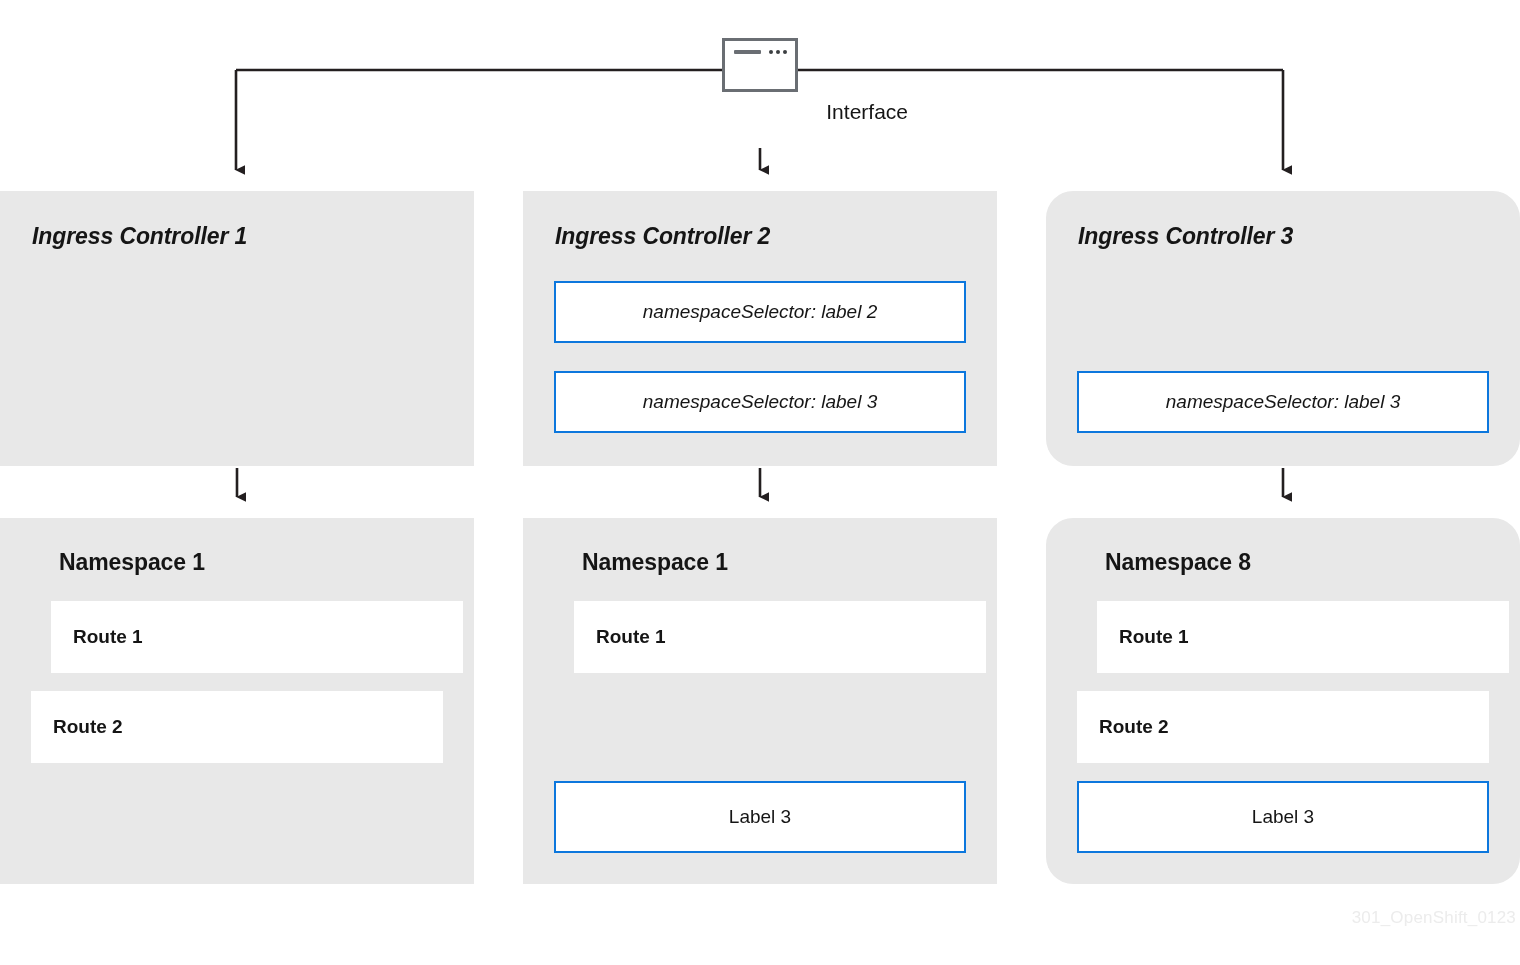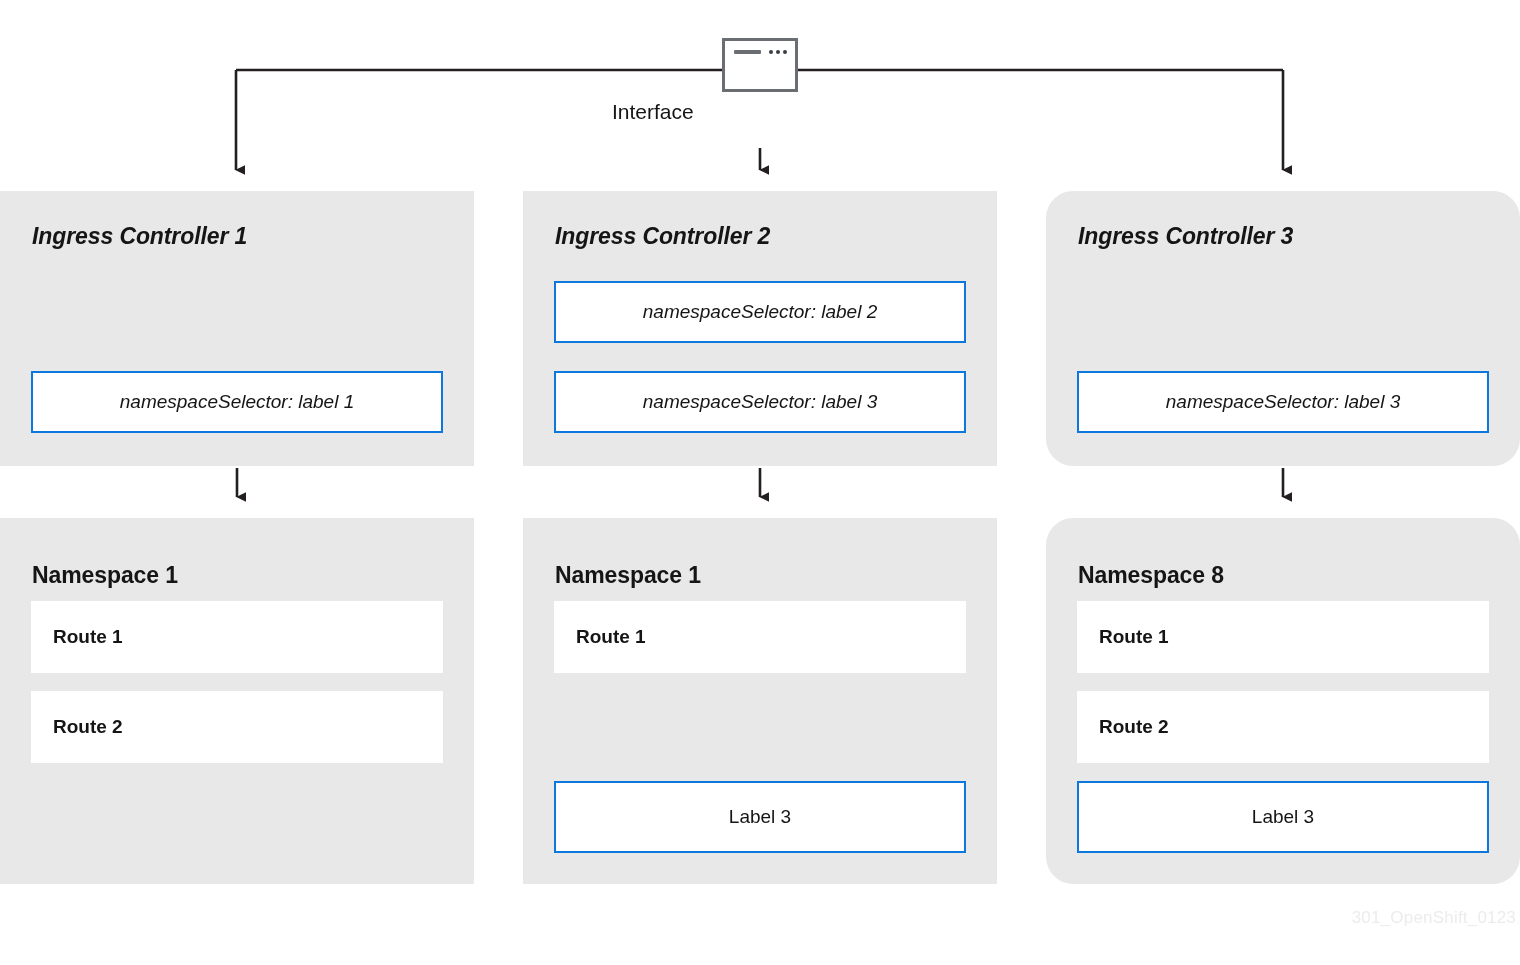--- a/index.html
+++ b/index.html
@@ -67,21 +67,21 @@
     width: 4px;
     height: 4px;
     border-radius: 50%;
     background: #3c3f42;
   }
   .iface-label {
     position: absolute;
     left: -110px;
     top: 62px;
     width: 296px;
-    text-align: left;
+    text-align: right;
     font-size: 21px;
     color: #151515;
     white-space: nowrap;
   }
 
   
   .panel {
     position: absolute;
     background: #e8e8e8;
     box-sizing: border-box;
@@ -95,21 +95,22 @@
 
   .ctrl-panel { top: 191px; height: 275px; font-style: italic; }
   .ctrl-panel .panel-title {
     position: absolute;
     top: 32px;
   }
 
   .ns-panel { top: 518px; height: 366px; }
   .ns-panel .panel-title {
     position: absolute;
-    top: 44px;
+    top: 31px;
+    margin-left: 27px;
   }
 
   
   .col1 { left: 0px;    width: 474px; }
   .col2 { left: 523px;  width: 474px; padding-left: 19px; }
   .col3 { left: 1046px; width: 474px; border-radius: 27px; }
 
   .col1 .panel-title { left: 32px; }
   .col2 .panel-title { left: 32px; }
   .col3 .panel-title { left: 32px; }
@@ -139,21 +140,21 @@
 
   
   .ctrl-panel .box { height: 62px; }
   .col1 .ctrl-panel-inner,
   .ctrl-panel .box { left: 31px; width: 412px; }
   .slot-sel-a { top: 90px; }
   .slot-sel-b { top: 180px; }
 
   
   .ns-panel .box { left: 31px; width: 412px; height: 72px; }
-  .slot-n1 { top: 83px; }
+  .slot-n1 { top: 83px; margin-left: 20px; }
   .slot-n2 { top: 173px; }
   .slot-n3 { top: 263px; }
 
   
   .watermark {
     position: absolute;
     right: 4px;
     top: 908px;
     font-size: 17px;
     color: #ececec;
@@ -193,23 +194,20 @@
         <i></i>
           <i></i>
           <i></i>
       </div>
     </div>
     <div class="iface-label">Interface</div>
   </div>
 
   <div class="panel ctrl-panel col1">
     <div class="panel-title">Ingress Controller 1</div>
-    <div class="box selector slot-sel-b">
-      <span>namespaceSelector: label 1</span>
-    </div>
   </div>
 
   <div class="panel ns-panel col1">
     <div class="panel-title">Namespace 1</div>
     <div class="box route slot-n1">
       <span>Route 1</span>
     </div>
     <div class="box route slot-n2">
       <span>Route 2</span>
     </div>

